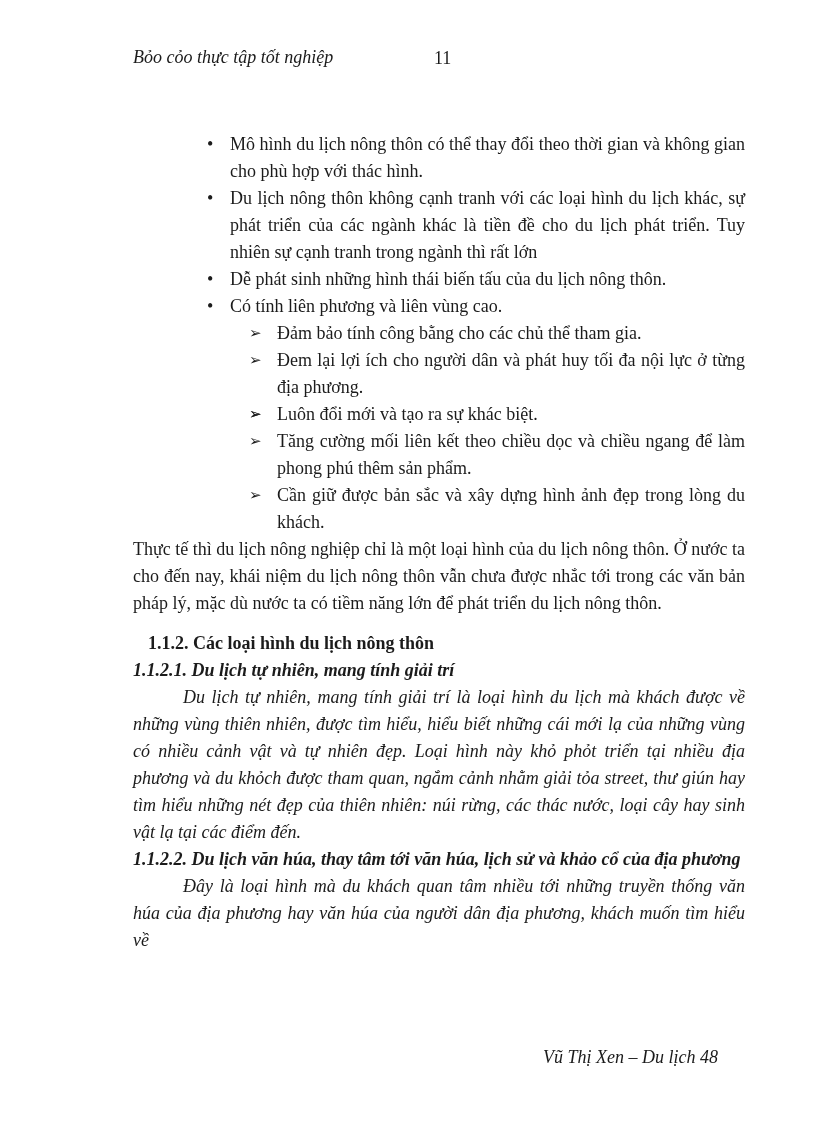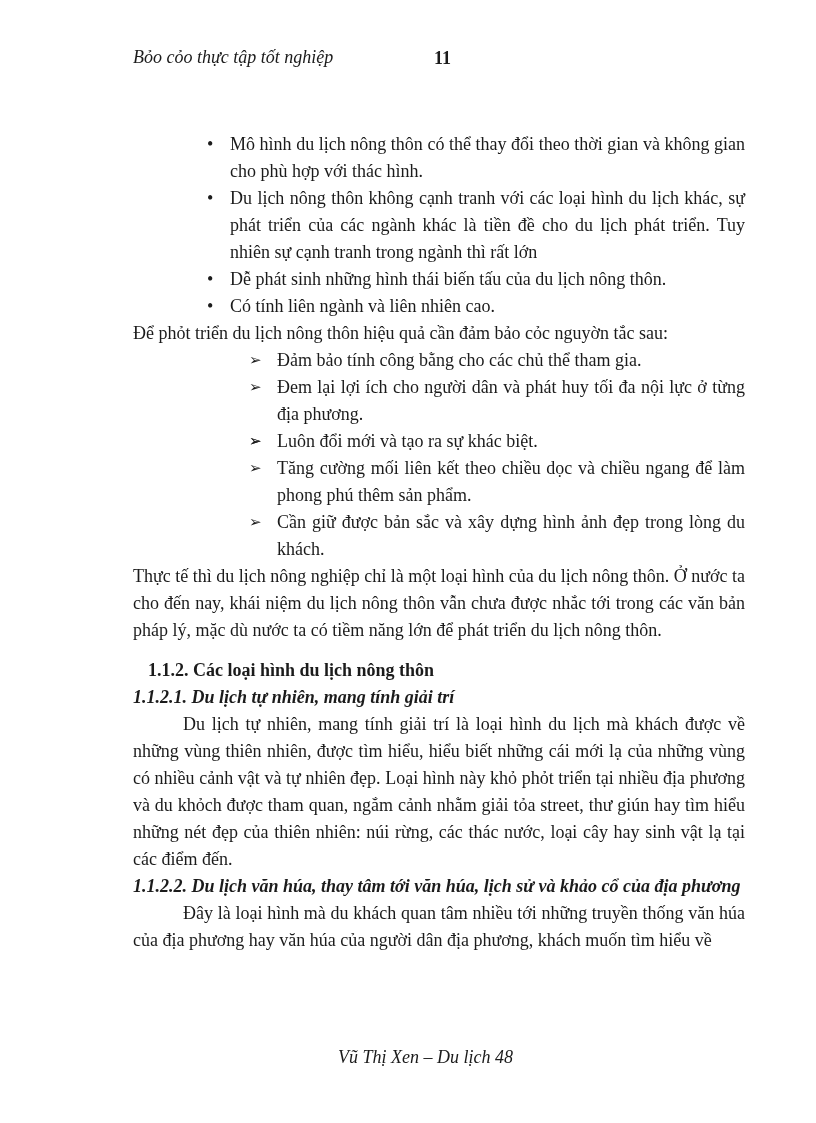--- a/index.html
+++ b/index.html
@@ -22,21 +22,20 @@
     position: absolute;
     left: 133px;
     top: 44px;
     font-style: italic;
     white-space: nowrap;
   }
   .page-number {
     position: absolute;
     left: 434px;
     top: 45px;
-    font-weight: bold;
   }
   .content {
     position: absolute;
     left: 133px;
     top: 131px;
     width: 612px;
   }
   ul.blist, ul.alist {
     list-style: none;
     margin: 0;
@@ -66,38 +65,39 @@
   .intro-line {
     margin: 0;
     text-align: justify;
   }
   .para {
     margin: 0;
     text-align: justify;
   }
   .para.indent {
     text-indent: 50px;
+    font-style: italic;
   }
   .h-num {
     margin: 13px 0 0 15px;
     font-weight: bold;
   }
   .h-sub {
     margin: 0;
     font-weight: bold;
     font-style: italic;
     text-align: justify;
     font-family: Liberation Serif, serif;
   }
   .footer-sig {
     position: absolute;
     left: 133px;
     top: 1044px;
     width: 585px;
-    text-align: center;
+    text-align: right;
     font-style: italic;
   }
 </style>
 </head>
 <body>
 
 <div class="page">
 
   <div class="header-title">Bỏo cỏo thực tập tốt nghiệp</div>
   <div class="page-number">11</div>
@@ -112,25 +112,24 @@
       <li>
         <span class="marker">•</span>
         <span>Du lịch nông thôn không cạnh tranh với các loại hình du lịch khác, sự phát triển của các ngành khác là tiền đề cho du lịch phát triển. Tuy nhiên sự cạnh tranh trong ngành thì rất lớn</span>
       </li>
       <li>
         <span class="marker">•</span>
         <span>Dễ phát sinh những hình thái biến tấu của du lịch nông thôn.</span>
       </li>
       <li>
         <span class="marker">•</span>
-        <span>Có tính liên ngành và liên nhiên cao.</span>
+        <span>Có tính liên phương và liên vùng cao.</span>
       </li>
     </ul>
 
-    <p class="intro-line">Để phỏt triển du lịch nông thôn hiệu quả cần đảm bảo cỏc nguyờn tắc sau:</p>
 
     <ul class="alist">
       <li>
         <span class="marker">➢</span>
         <span>Đảm bảo tính công bằng cho các chủ thể tham gia.</span>
       </li>
       <li>
         <span class="marker">➢</span>
         <span>Đem lại lợi ích cho người dân và phát huy tối đa nội lực ở từng địa phương.</span>
       </li>

